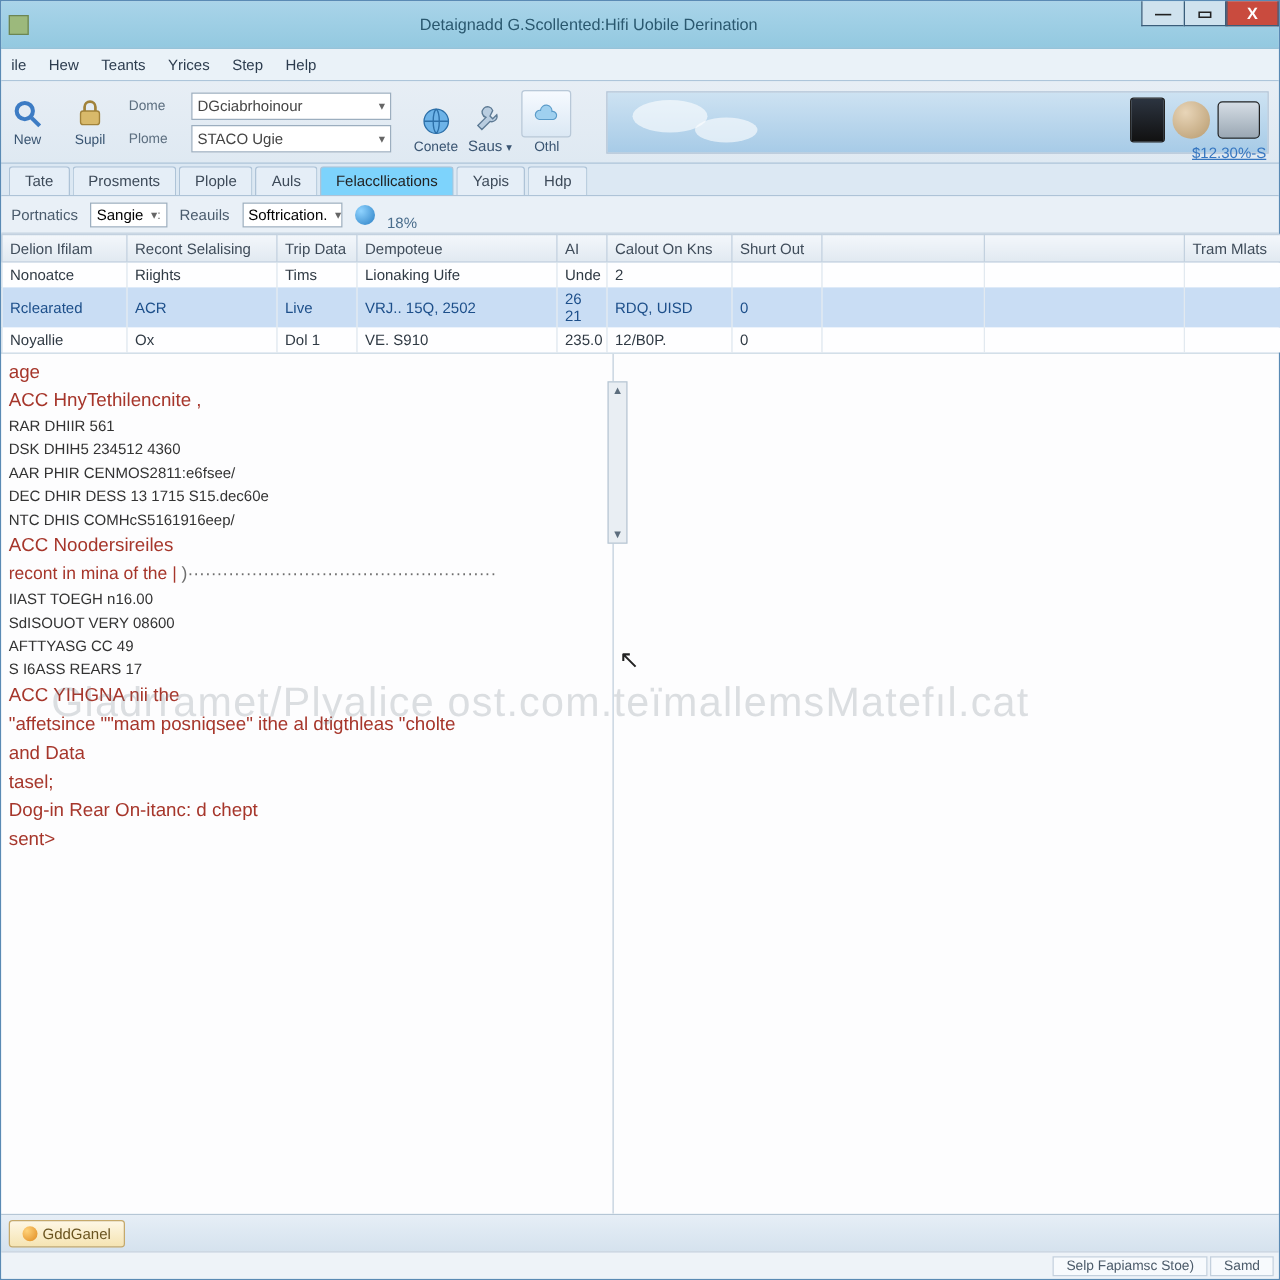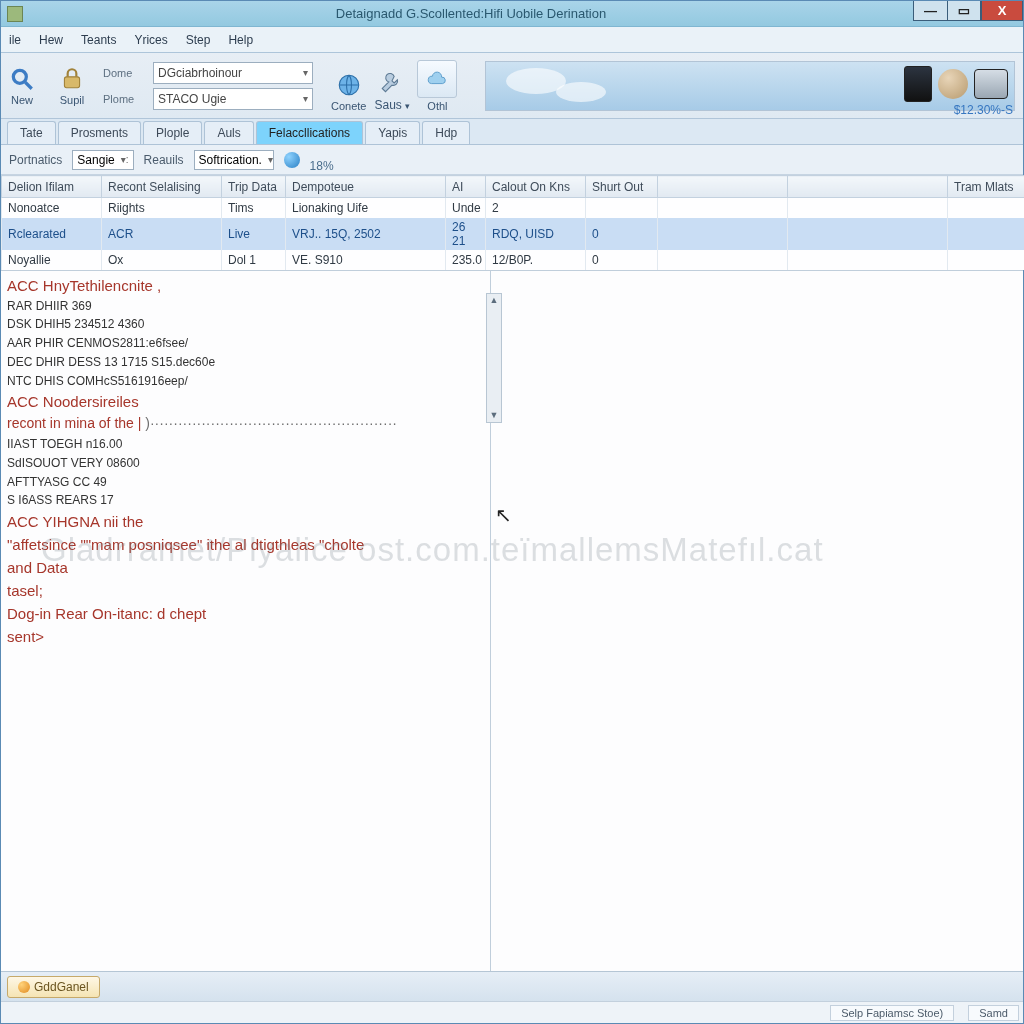--- a/index.html
+++ b/index.html
@@ -1,19 +1,19 @@
 <!DOCTYPE html>
 <html><head>
 <meta charset="utf-8">
 <style>
 * { box-sizing: border-box; margin: 0; padding: 0; font-family: Tahoma, Arial, sans-serif; font-size: 12px; }
 html, body { width: 1024px; height: 1024px; overflow: hidden; background: #d5e4f0; }
 .window { width: 1024px; height: 1024px; display: flex; flex-direction: column; border: 1px solid #5a8ab4; }
 
-.titlebar { height: 26px; background: linear-gradient(#a9d4e9, #93c9e0); border-bottom: 1px solid #7fb6d1; display: flex; align-items: center; position: relative; }
+.titlebar { height: 38px; background: linear-gradient(#a9d4e9, #93c9e0); border-bottom: 1px solid #7fb6d1; display: flex; align-items: center; position: relative; }
 .titlebar .appicon { width: 16px; height: 16px; margin: 0 6px; background: #9cb97c; border: 1px solid #6b8553; }
 .titlebar .titletxt { flex: 1; text-align: center; color: #2a586f; font-size: 13px; }
 .winbtns { display: flex; height: 100%; }
 .winbtn { width: 34px; height: 20px; margin-top: 0; display: flex; align-items: center; justify-content: center; border: 1px solid #3a5d7a; border-top: none; background: #cfe2ee; color: #222; font-weight: bold; font-size: 13px; }
 .winbtn.close { background: #c94b3e; color: #fff; width: 42px; }
 .winbtn.min { border-right: none; }
 
 .menubar { height: 26px; background: #eaf2f8; border-bottom: 1px solid #adc5da; display: flex; align-items: center; padding: 0 8px; gap: 18px; color: #2d3d4f; }
 .menubar span { cursor: default; }
 
@@ -57,21 +57,21 @@
 .dotline::after { content: " )·····················································"; color: #6e6e6e; letter-spacing: 0px; }
 .scrollbox { position: absolute; right: -12px; top: 22px; width: 16px; height: 130px; background: #e9eef3; border: 1px solid #b8c6d3; display: flex; flex-direction: column; justify-content: space-between; align-items: center; }
 .scrollbox .arr { font-size: 9px; color: #5c6d7d; }
 .cursor { position: absolute; left: 494px; top: 232px; font-size: 20px; color: #222; }
 .watermark { position: absolute; left: 40px; top: 260px; font-size: 33px; color: rgba(120,130,140,0.25); font-family: Liberation Sans, sans-serif; letter-spacing: 1px; pointer-events: none; white-space: nowrap; }
 
 .bottombar { height: 30px; background: linear-gradient(#e6eef6,#d5e2ee); border-top: 1px solid #b5c6d5; display: flex; align-items: center; padding: 0 6px; }
 .bottombar .btn { height: 22px; padding: 0 10px; border: 1px solid #c6a96a; border-radius: 3px; background: linear-gradient(#fef7e5,#f5e4b3); display: flex; align-items: center; gap: 4px; color: #6a5420; }
 .bottombar .dot { width: 12px; height: 12px; border-radius: 50%; background: radial-gradient(circle at 30% 30%, #ffd27a, #e08a1f); }
 
-.statusbar { height: 22px; background: #eef3f8; border-top: 1px solid #c3d0dd; display: flex; align-items: center; justify-content: flex-end; gap: 14px; padding: 0 4px; }
+.statusbar { height: 22px; background: #eef3f8; border-top: 1px solid #c3d0dd; display: flex; align-items: center; justify-content: flex-end; gap: 2px; padding: 0 4px; }
 .statusbar .cell { border: 1px solid #c3d0dd; padding: 1px 10px; background: #f7fafd; color: #4c5b6a; font-size: 11px; }
 
 svg { display: block; }
 </style>
 </head>
 <body>
 
 <div class="window">
 
   <div class="titlebar">
@@ -154,21 +154,21 @@
       <div class="cloud" style="left:20px;top:6px;width:60px;height:26px;"></div>
       <div class="cloud" style="left:70px;top:20px;width:50px;height:20px;"></div>
       <div class="devbox">
         <div class="dev" style="background:linear-gradient(#2c3440,#111);"></div>
         <div style="width:30px;height:30px;border-radius:50%;background:radial-gradient(circle at 35% 30%,#e8d5b8,#b79a6e);"></div>
         <div class="dev" style="width:34px;height:30px;background:linear-gradient(#d5dde5,#9aa7b3);border-radius:4px;"></div>
       </div>
     </div>
   </div>
   <div style="position:relative;height:0;">
-      <div class="acct-line" style="position:absolute;right:10px;top:-16px;">$12.30%-S</div>
+      <div class="acct-line" style="position:absolute;right:10px;top:-16px;text-decoration:underline;">$12.30%-S</div>
     </div>
 
   <div class="tabs" id="tabs">
       <div class="tab">Tate</div>
       <div class="tab">Prosments</div>
       <div class="tab">Plople</div>
       <div class="tab">Auls</div>
       <div class="tab active">Felaccllications</div>
       <div class="tab">Yapis</div>
       <div class="tab">Hdp</div>
@@ -253,23 +253,24 @@
             <td></td>
             <td></td>
             <td></td>
           </tr>
         </tbody>
       </table>
   </div>
 
   <div class="content">
     <div class="leftpane">
+      <div class="hdr block">age</div>
       <div class="hdr block">ACC HnyTethilencnite ,</div>
       <div id="s1">
-          <div class="block">RAR  DHIIR  369</div>
+          <div class="block">RAR  DHIIR  561</div>
           <div class="block">DSK  DHIH5  234512  4360</div>
           <div class="block">AAR  PHIR  CENMOS2811:e6fsee/</div>
           <div class="block">DEC  DHIR  DESS  13  1715  S15.dec60e</div>
           <div class="block">NTC  DHIS  COMHcS5161916eep/</div>
         </div>
       <div class="hdr block">ACC Noodersireiles</div>
       <div class="hdr block dotline" style="font-size:14px;">recont in mina of the |</div>
       <div id="s2">
           <div class="block">IIAST  TOEGH    n16.00</div>
           <div class="block">SdISOUOT  VERY  08600</div>

